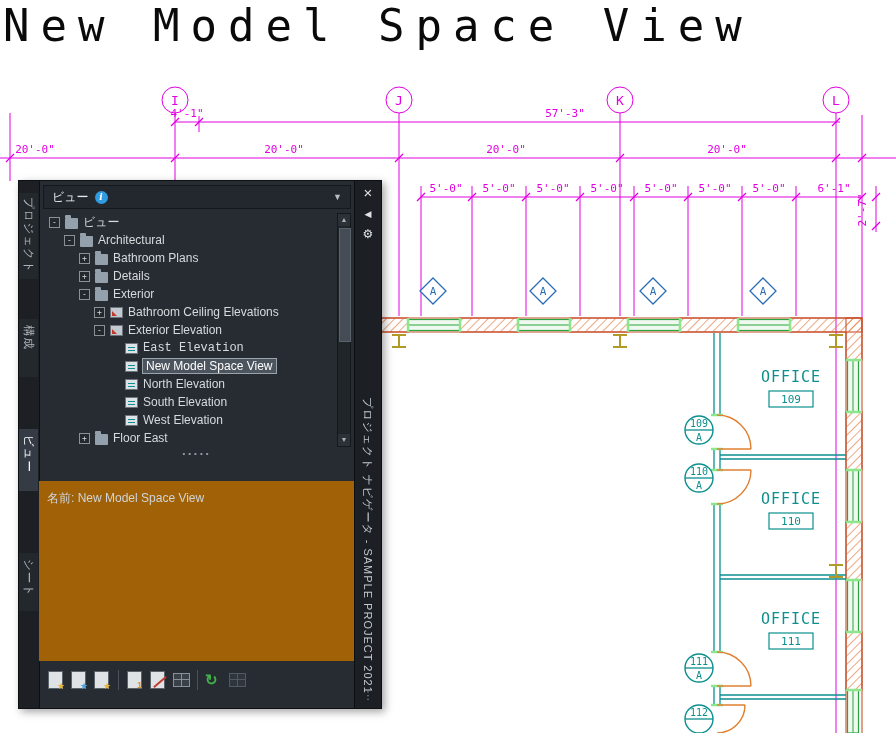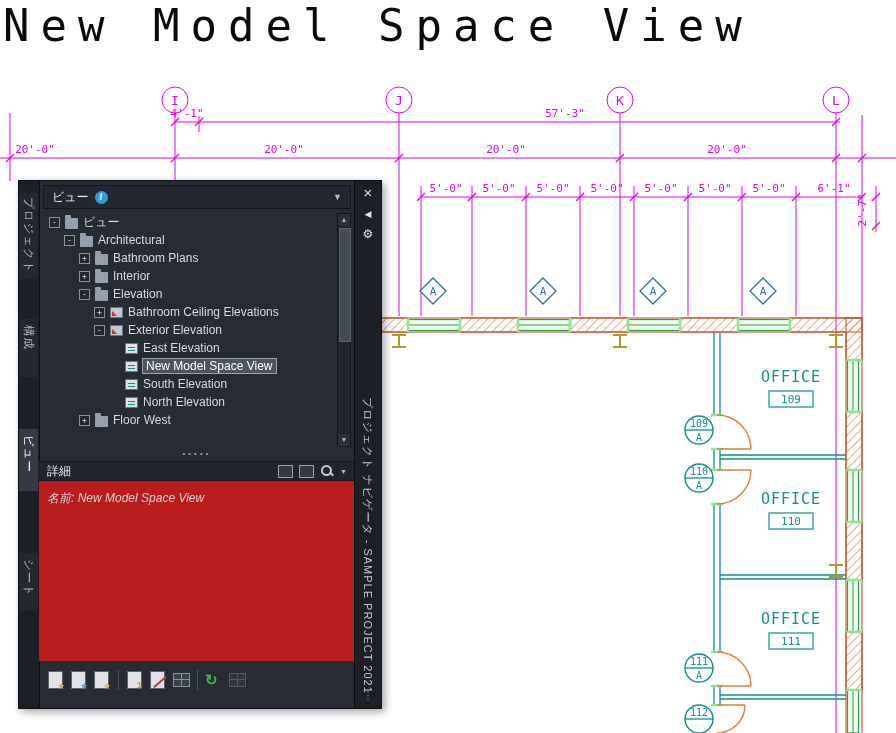--- a/index.html
+++ b/index.html
@@ -78,21 +78,21 @@
             font-size:8px;letter-spacing:3px;line-height:10px;}
   .dheader{position:absolute;left:0;right:0;top:280px;height:20px;background:#20252a;border-top:1px solid #14171b;
            border-bottom:1px solid #14171b;display:flex;align-items:center;padding:0 8px;box-sizing:border-box;}
   .dheader .dtitle{color:#e4e7ea;}
   .dicons{margin-left:auto;display:flex;align-items:center;gap:6px;}
   .di{width:15px;height:13px;border:1px solid #9aa1a8;background:#343a41;display:inline-block;box-sizing:border-box;}
   .mag-ic{width:14px;height:14px;position:relative;display:inline-block;}
   .mag-ic::before{content:"";position:absolute;left:1px;top:1px;width:7px;height:7px;border:2px solid #c3c9cf;border-radius:50%;}
   .mag-ic::after{content:"";position:absolute;left:9px;top:9px;width:5px;height:2px;background:#c3c9cf;transform:rotate(45deg);}
   .chev-sm{font-size:7px;color:#b8bec4;}
-  .dbody{position:absolute;left:0;right:0;top:300px;bottom:47px;background:#b91c1c;font-style:italic;}
+  .dbody{position:absolute;left:0;right:0;top:300px;bottom:47px;background:#a16207;}
   .nameline{position:absolute;left:8px;top:9px;color:#cfd4d9;}
   .btoolbar{position:absolute;left:0;right:0;bottom:14px;height:28px;display:flex;align-items:center;gap:5px;padding-left:8px;}
   .tbtn{position:relative;width:18px;height:20px;display:inline-block;}
   .sheet{position:absolute;left:1px;top:1px;width:13px;height:16px;background:#dfe3e6;border:1px solid #5c636a;}
   .star::after{content:"★";position:absolute;right:-3px;bottom:-3px;font-size:9px;color:#e8b43a;}
   .star.blue::after{color:#4aa3e0;}
   .num1::after{content:"1";position:absolute;right:-1px;bottom:-2px;font:bold 9px "Liberation Sans",sans-serif;color:#e0902a;}
   .slash::after{content:"";position:absolute;left:1px;top:9px;width:16px;height:2px;background:#c23b2e;transform:rotate(-40deg);}
   .gridic{position:absolute;left:1px;top:3px;width:15px;height:12px;border:1px solid #8a9098;background:#3a4047;}
   .gridic::before{content:"";position:absolute;left:7px;top:0;width:1px;height:100%;background:#8a9098;}
@@ -291,81 +291,77 @@
         <span class="tlabel">Architectural</span>
       </div>
       <div class="trow" style="padding-left:36px;">
         <span class="tbox">+</span>
         <span class="ticon folder"></span>
         <span class="tlabel">Bathroom Plans</span>
       </div>
       <div class="trow" style="padding-left:36px;">
         <span class="tbox">+</span>
         <span class="ticon folder"></span>
-        <span class="tlabel">Interior</span>
+        <span class="tlabel">Details</span>
       </div>
       <div class="trow" style="padding-left:36px;">
         <span class="tbox">-</span>
         <span class="ticon folder"></span>
-        <span class="tlabel">Elevation</span>
+        <span class="tlabel">Exterior</span>
       </div>
       <div class="trow" style="padding-left:51px;">
         <span class="tbox">+</span>
         <span class="ticon elev"></span>
         <span class="tlabel">Bathroom Ceiling Elevations</span>
       </div>
       <div class="trow" style="padding-left:51px;">
         <span class="tbox">-</span>
         <span class="ticon elev"></span>
         <span class="tlabel">Exterior Elevation</span>
       </div>
-      <div class="trow" style="padding-left:66px;">
+      <div class="trow" style="padding-left:66px;font-family:Liberation Mono, monospace;">
         <span class="tbox"></span>
         <span class="ticon view"></span>
         <span class="tlabel">East Elevation</span>
       </div>
       <div class="trow" style="padding-left:66px;">
         <span class="tbox"></span>
         <span class="ticon view"></span>
         <span class="tlabel sel">New Model Space View</span>
       </div>
       <div class="trow" style="padding-left:66px;">
         <span class="tbox"></span>
         <span class="ticon view"></span>
-        <span class="tlabel">South Elevation</span>
+        <span class="tlabel">North Elevation</span>
       </div>
       <div class="trow" style="padding-left:66px;">
         <span class="tbox"></span>
         <span class="ticon view"></span>
-        <span class="tlabel">North Elevation</span>
+        <span class="tlabel">South Elevation</span>
+      </div>
+      <div class="trow" style="padding-left:66px;">
+        <span class="tbox"></span>
+        <span class="ticon view"></span>
+        <span class="tlabel">West Elevation</span>
       </div>
       <div class="trow" style="padding-left:36px;">
         <span class="tbox">+</span>
         <span class="ticon folder"></span>
-        <span class="tlabel">Floor West</span>
+        <span class="tlabel">Floor East</span>
       </div>
 
       <div class="vscroll">
         <span class="sarrow" style="top:0;">▲</span>
         <span class="sthumb"></span>
         <span class="sarrow" style="bottom:0;">▼</span>
       </div>
     </div>
 
     <div class="splitter">•••••</div>
 
-    <div class="dheader">
-      <span class="dtitle">詳細</span>
-      <span class="dicons">
-        <span class="di"></span>
-        <span class="di"></span>
-        <span class="mag-ic"></span>
-        <span class="chev-sm">▼</span>
-      </span>
-    </div>
 
     <div class="dbody">
       <div class="nameline">名前: New Model Space View</div>
     </div>
 
     <div class="btoolbar">
       <span class="tbtn">
           <span class="sheet star"></span>
         </span>
       <span class="tbtn">

